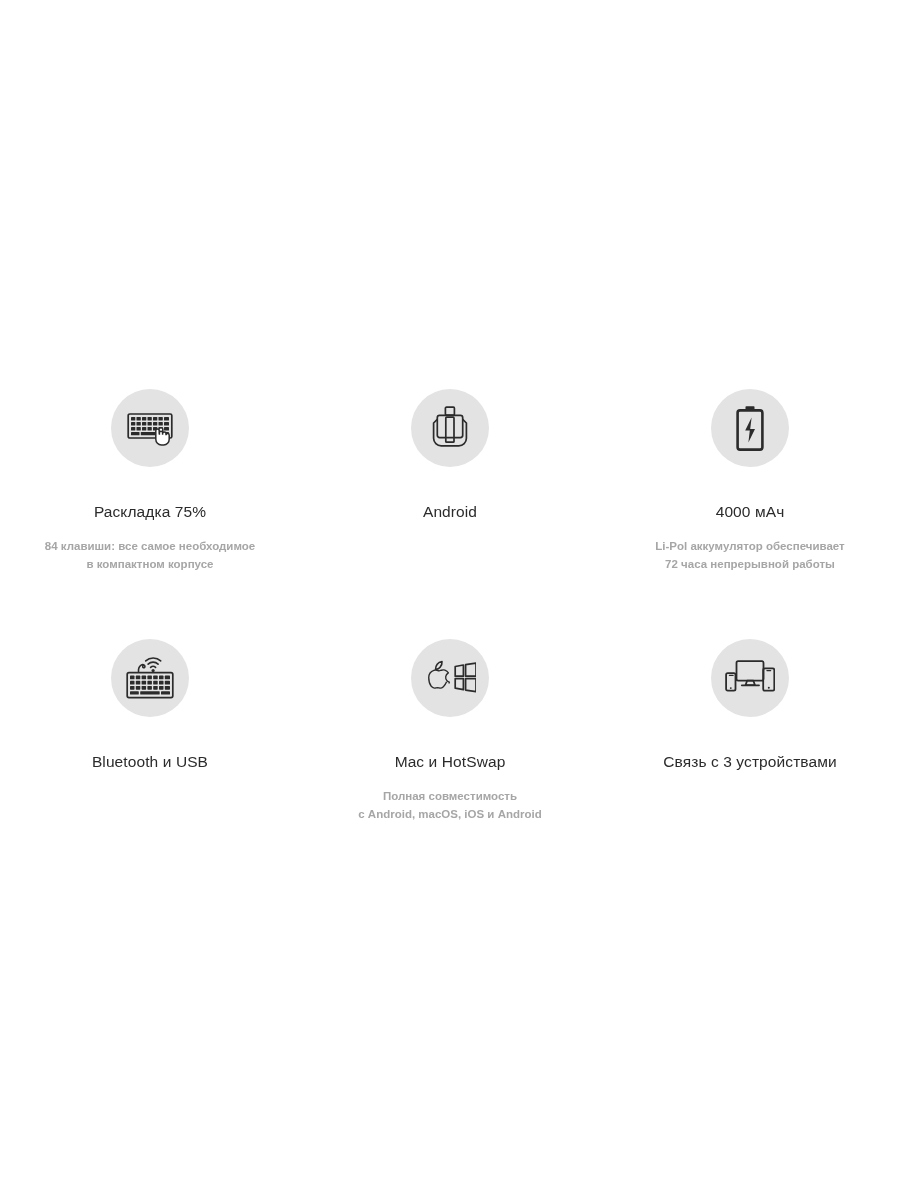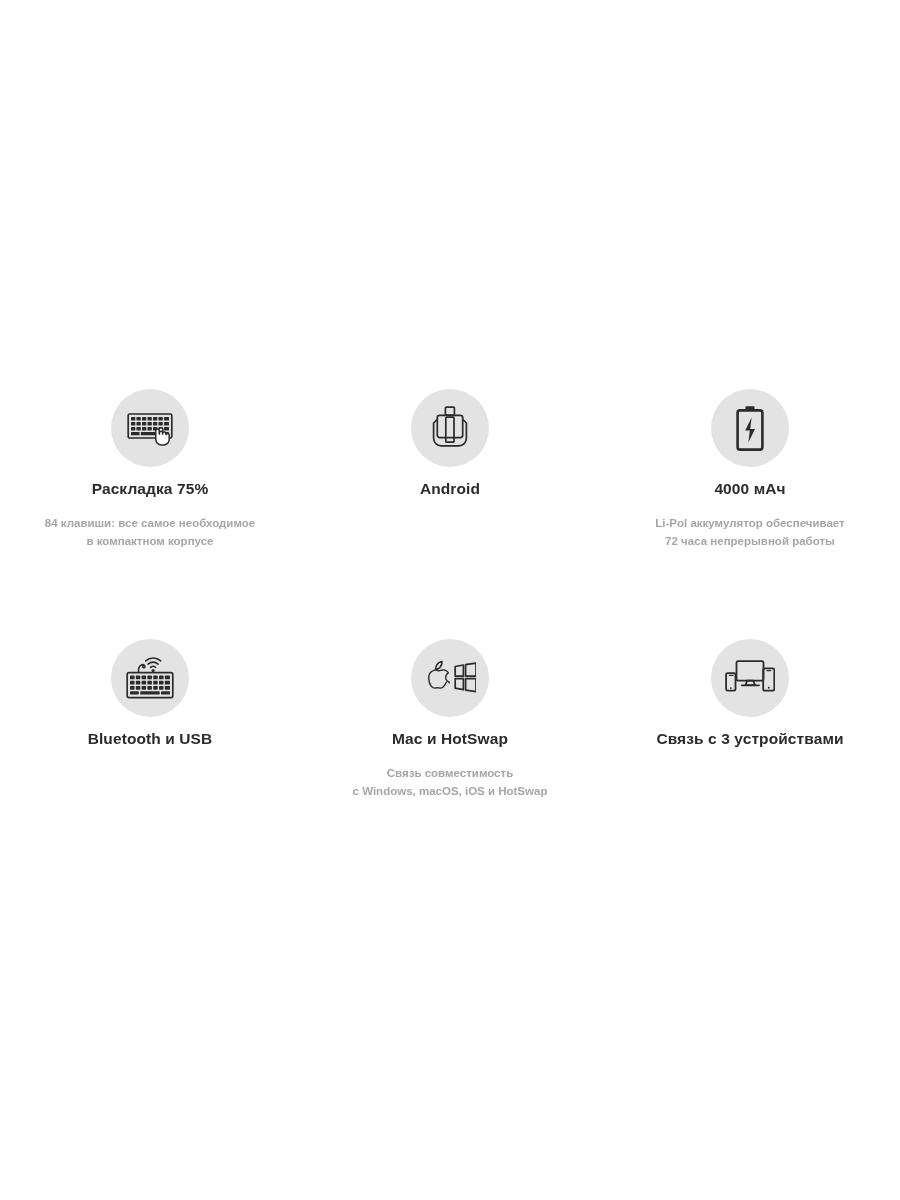--- a/index.html
+++ b/index.html
@@ -57,25 +57,25 @@
     justify-content: center;
     margin-top: 19px;
     flex: 0 0 auto;
   }
 
   .icon-circle svg {
     display: block;
   }
 
   .feature-title {
-    margin-top: 12px;
+    margin-top: 35px;
     font-size: 15.5px;
     line-height: 20px;
     color: #2b2b2b;
-    font-weight: 700;
+    font-weight: 400;
     letter-spacing: 0.1px;
     white-space: nowrap;
   }
 
   .feature-desc {
     margin-top: 15px;
     font-size: 11.5px;
     line-height: 18px;
     color: #a6a6a6;
     font-weight: 700;
@@ -204,22 +204,22 @@
           <path d="M13.9 12.4c-2 0-3.2 1.2-5 1.2-1.9 0-3.8-1.2-5.5-1.1-3 .1-5.6 2.5-6.4 5.9" stroke="none"></path>
           <path d="M20.1 27.9c-.9 2.1-2.1 4.3-3.8 5.9-1.2 1.1-2.3 1.6-3.6 1.6-1.2 0-2-.4-3.3-.4-1.3 0-2.1.4-3.4.4-1.3 0-2.4-.6-3.7-1.8C.4 31.2-1 27-.9 22.9c.1-4.5 2.7-7.3 6-8.4 1.4-.5 2.6-.4 3.9 0 1.1.4 1.7.6 2.4.6.7 0 1.3-.3 2.5-.7 1.4-.5 2.8-.6 4.2-.2 1.8.5 3.2 1.6 4.1 3.3-3.6 2.1-4.2 6.6-1.6 9.3.8.8 1.8 1.3 2.8 1.5-.2.6-.4 1.1-.6 1.6" stroke="#2b2b2b" stroke-width="1.6" stroke-linejoin="round" fill="none" transform="translate(5.5,0) scale(0.85)"></path>
           <path d="M31.2 8.5 39.4 7v11.2h-8.2V8.5z" stroke="#2b2b2b" stroke-width="1.7" stroke-linejoin="round"></path>
           <path d="M41.6 6.7 52 5.2v13h-10.4V6.7z" stroke="#2b2b2b" stroke-width="1.7" stroke-linejoin="round"></path>
           <path d="M31.2 20.6h8.2v11.1l-8.2-1.5V20.6z" stroke="#2b2b2b" stroke-width="1.7" stroke-linejoin="round"></path>
           <path d="M41.6 20.6H52v13l-10.4-1.5V20.6z" stroke="#2b2b2b" stroke-width="1.7" stroke-linejoin="round"></path>
         </svg>
       </div>
       <div class="feature-title">Mac и HotSwap</div>
       <div class="feature-desc">
-        <span class="desc-line">Связь совместимость</span>
-        <span class="desc-line">с Windows, macOS, iOS и HotSwap</span>
+        <span class="desc-line">Полная совместимость</span>
+        <span class="desc-line">с Android, macOS, iOS и Android</span>
       </div>
     </div>
 
     <div class="feature-card">
       <div class="icon-circle">
         <svg width="50" height="38" viewBox="0 0 50 38" fill="none" xmlns="http://www.w3.org/2000/svg">
           <rect x="11.5" y="2.2" width="27" height="19.5" rx="1.6" stroke="#2b2b2b" stroke-width="1.8"></rect>
           <path d="M20.5 26.2h9.5l-1.6-4.5h-6.3l-1.6 4.5z" stroke="#2b2b2b" stroke-width="1.8" stroke-linejoin="round"></path>
           <path d="M16.8 26.3h17.2" stroke="#2b2b2b" stroke-width="1.8" stroke-linecap="round"></path>
           <rect x="1.1" y="14.2" width="9.4" height="17.5" rx="1.6" stroke="#2b2b2b" stroke-width="1.8"></rect>

